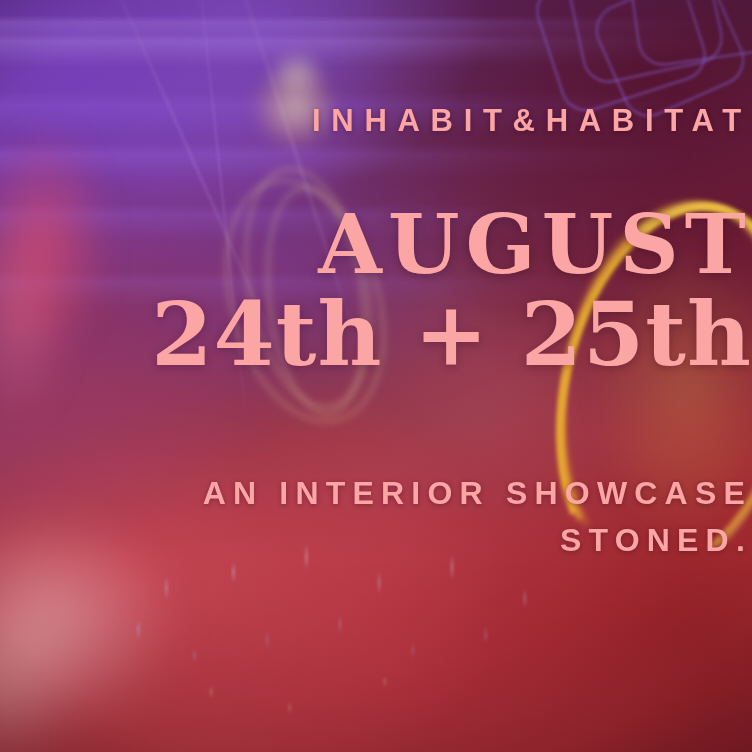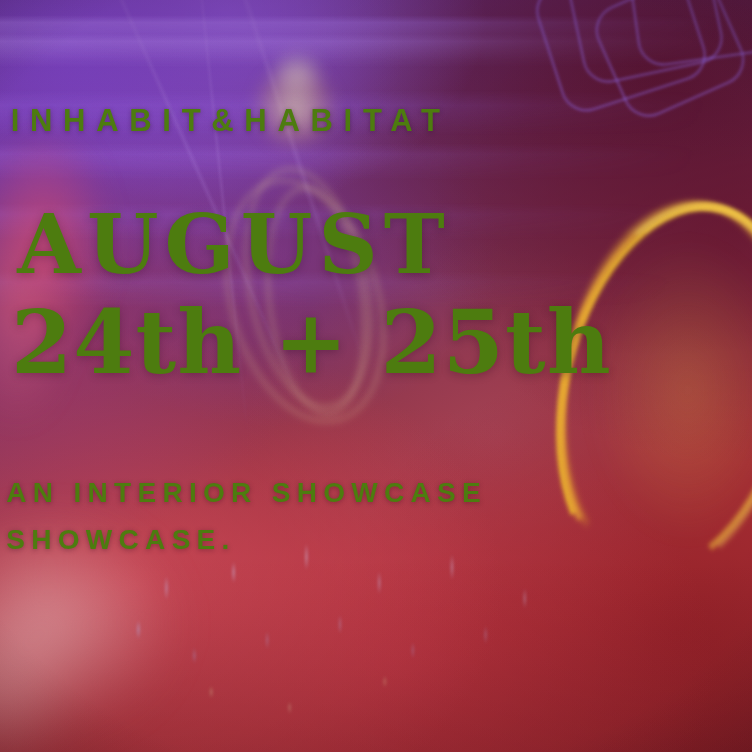--- a/index.html
+++ b/index.html
@@ -204,22 +204,22 @@
     background:
       linear-gradient(180deg, rgba(40,8,34,0.18) 0%, rgba(0,0,0,0) 22%,
                               rgba(0,0,0,0) 74%, rgba(60,8,18,0.22) 100%);
   }
 
   
   .content {
     position:relative;
     width:100%; height:100%;
     z-index:5;
-    text-align:left;
-    color:#4d7c0f;
+    text-align:right;
+    color:#fca5a5;
   }
 
   .headline {
     position:absolute;
     left:0; right:0;
     top:105px;
     font-family:"Liberation Sans", sans-serif;
     font-weight:700;
     font-size:31px;
     letter-spacing:0.345em;
@@ -244,31 +244,31 @@
     white-space:nowrap;
     text-shadow:0 2px 8px rgba(40,0,30,0.28);
   }
   .date-days {
     font-family:"DejaVu Serif", serif;
     font-weight:700;
     font-size:88px;
     letter-spacing:0.012em;
     line-height:1.08;
     white-space:nowrap;
-    margin-top:12px;
+    margin-top:4px;
     text-shadow:0 2px 8px rgba(40,0,30,0.28);
   }
 
   .blurb {
     position:absolute;
     left:0; right:0;
     top:470px;
     font-family:"Liberation Sans", sans-serif;
     font-weight:700;
-    font-size:28px;
+    font-size:32px;
     letter-spacing:0.225em;
     line-height:46.5px;
     text-shadow:0 1px 5px rgba(40,0,30,0.35);
   }
   .blurb .line {
     display:block;
     white-space:nowrap;
     text-indent:0.225em;
   }
 </style>
@@ -315,17 +315,17 @@
 
     <div class="headline">INHABIT&amp;HABITAT</div>
 
     <div class="date-block">
       <div class="date-month">AUGUST</div>
       <div class="date-days">24th + 25th</div>
     </div>
 
     <div class="blurb">
       <span class="line">AN INTERIOR SHOWCASE</span>
-      <span class="line">SHOWCASE.</span>
+      <span class="line">STONED.</span>
     </div>
 
   </div>
 </div>
 
 </body></html>

